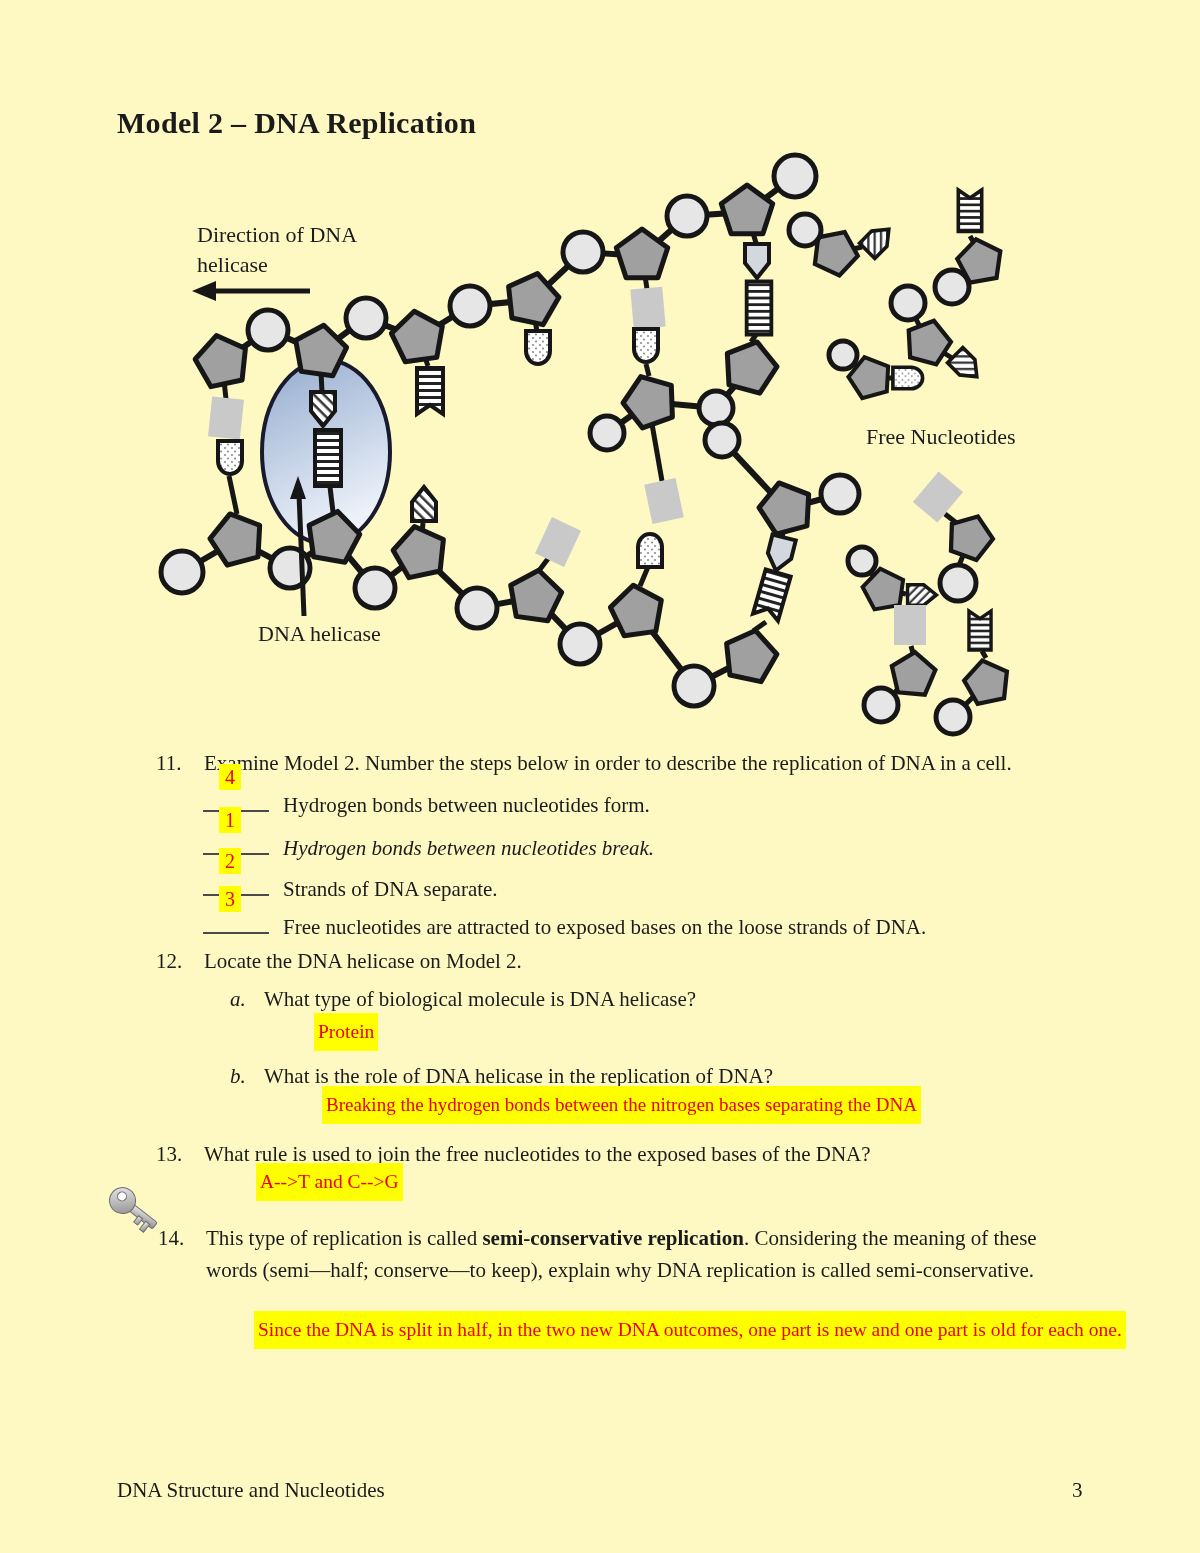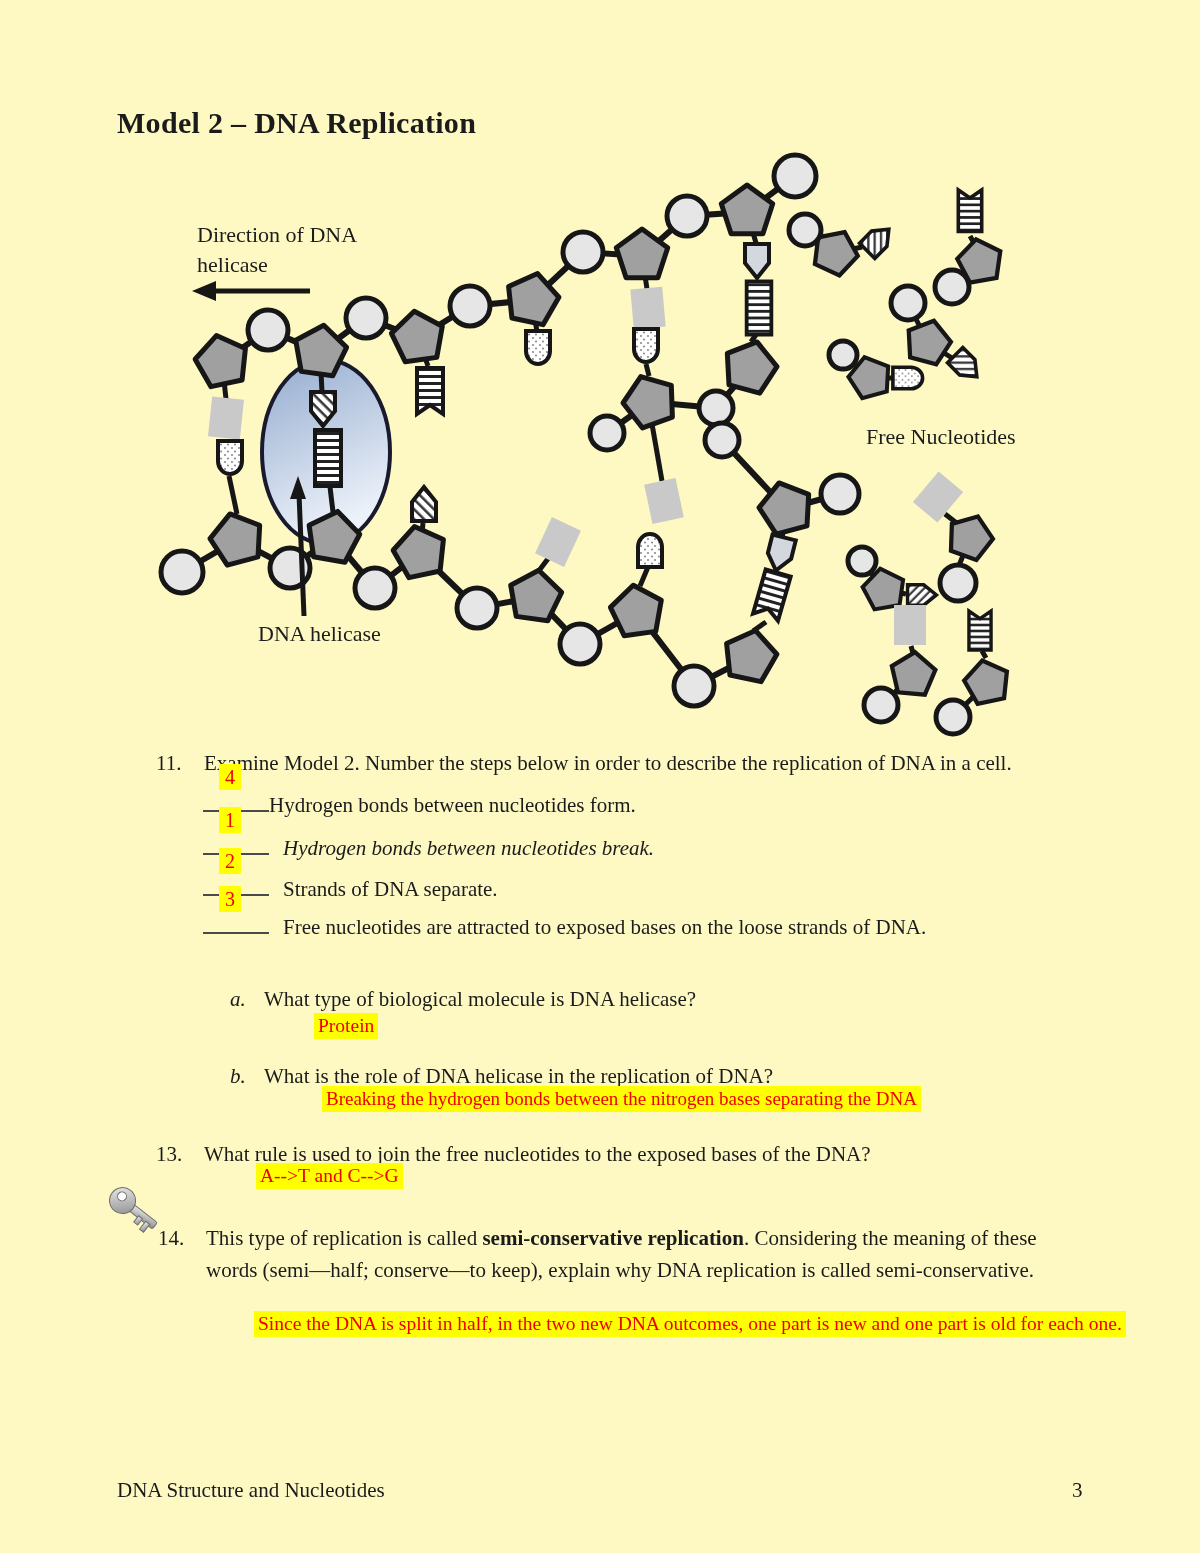--- a/index.html
+++ b/index.html
@@ -11,21 +11,21 @@
   svg text{font-family:"Liberation Serif","DejaVu Serif",serif;fill:#1c1c1c;}
   .q{position:absolute;display:flex;font-size:21px;line-height:26px;}
   .q .num{flex:0 0 48px;}
   .q .qt{flex:1;}
   .bold{font-weight:bold;}
   .step{position:absolute;left:203px;font-size:21px;white-space:nowrap;}
   .blank{display:inline-block;width:66px;height:20px;border-bottom:2px solid #4a4a4a;position:relative;}
   .ans-num{position:absolute;left:16px;top:-26px;background:#ffff00;color:#ef0000;
            font-size:20px;line-height:26px;padding:0 6px;}
   .answer{position:absolute;background:#ffff00;color:#ef0000;font-size:19.5px;line-height:26px;
-          padding:0 4px;white-space:nowrap;}
+          padding:6px 4px;white-space:nowrap;}
   .sub{position:absolute;display:flex;font-size:21px;line-height:26px;}
   .sub .slabel{flex:0 0 34px;font-style:italic;}
   .footer-left{position:absolute;left:117px;top:1478px;font-size:21px;}
   .footer-page{position:absolute;left:1072px;top:1478px;font-size:21px;}
   .keyicon{position:absolute;left:104px;top:1184px;width:66px;height:60px;}
 </style>
 </head>
 <body>
 
 <div class="page">
@@ -228,32 +228,36 @@
       <text x="866" y="444" font-size="22">Free Nucleotides</text>
     </svg>
   </div>
 
   <div class="q" style="left:156px;top:750px;width:940px;align-items:center;">
     <span class="num">11.</span>
     <span class="qt">Examine Model 2. Number the steps below in order to describe the replication of DNA in a cell.</span>
   </div>
 
   <div class="step" style="top:790px;">
-    <span class="blank"><span class="ans-num">4</span></span><span class="step-text" style="">Hydrogen bonds between nucleotides form.</span>
+    <span class="blank"><span class="ans-num">4</span></span><span class="step-text" style="margin-left:14px;">Hydrogen bonds between nucleotides form.</span>
   </div>
   <div class="step" style="top:833px;">
     <span class="blank"><span class="ans-num">1</span></span><span class="step-text" style="margin-left:14px;font-style:italic;">Hydrogen bonds between nucleotides break.</span>
   </div>
   <div class="step" style="top:874px;">
     <span class="blank"><span class="ans-num">2</span></span><span class="step-text" style="margin-left:14px;">Strands of DNA separate.</span>
   </div>
   <div class="step" style="top:912px;">
     <span class="blank"><span class="ans-num">3</span></span><span class="step-text" style="margin-left:14px;">Free nucleotides are attracted to exposed bases on the loose strands of DNA.</span>
   </div>
 
+  <div class="q" style="left:156px;top:948px;width:940px;">
+    <span class="num">12.</span>
+    <span class="qt">Locate the DNA helicase on Model 2.</span>
+  </div>
   <div class="sub" style="left:230px;top:986px;width:840px;">
     <span class="slabel">a.</span>
     <span>What type of biological molecule is DNA helicase?</span>
   </div>
   <div class="answer" style="left:314px;top:1013px;">Protein</div>
 
   <div class="sub" style="left:230px;top:1063px;width:840px;">
     <span class="slabel">b.</span>
     <span>What is the role of DNA helicase in the replication of DNA?</span>
   </div>

